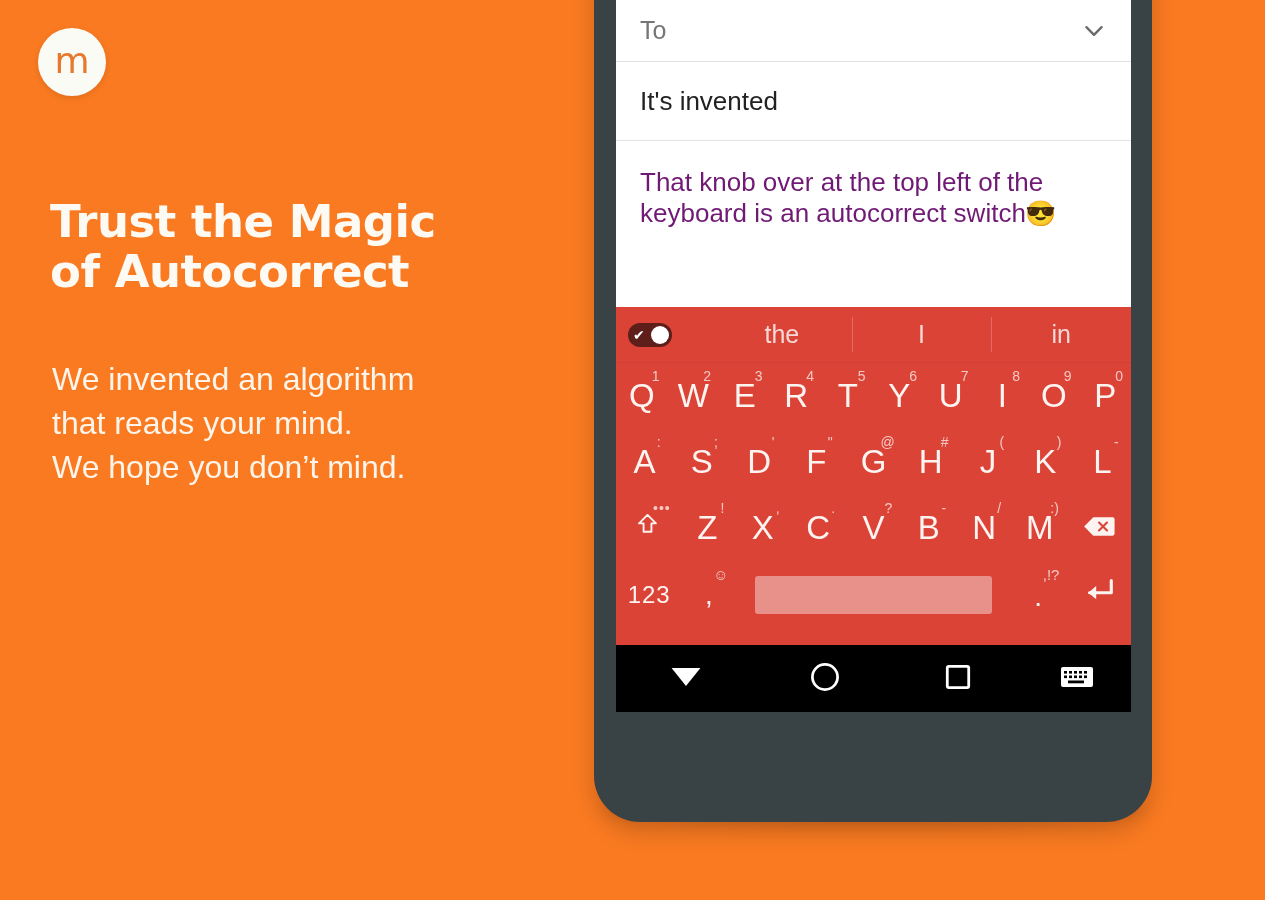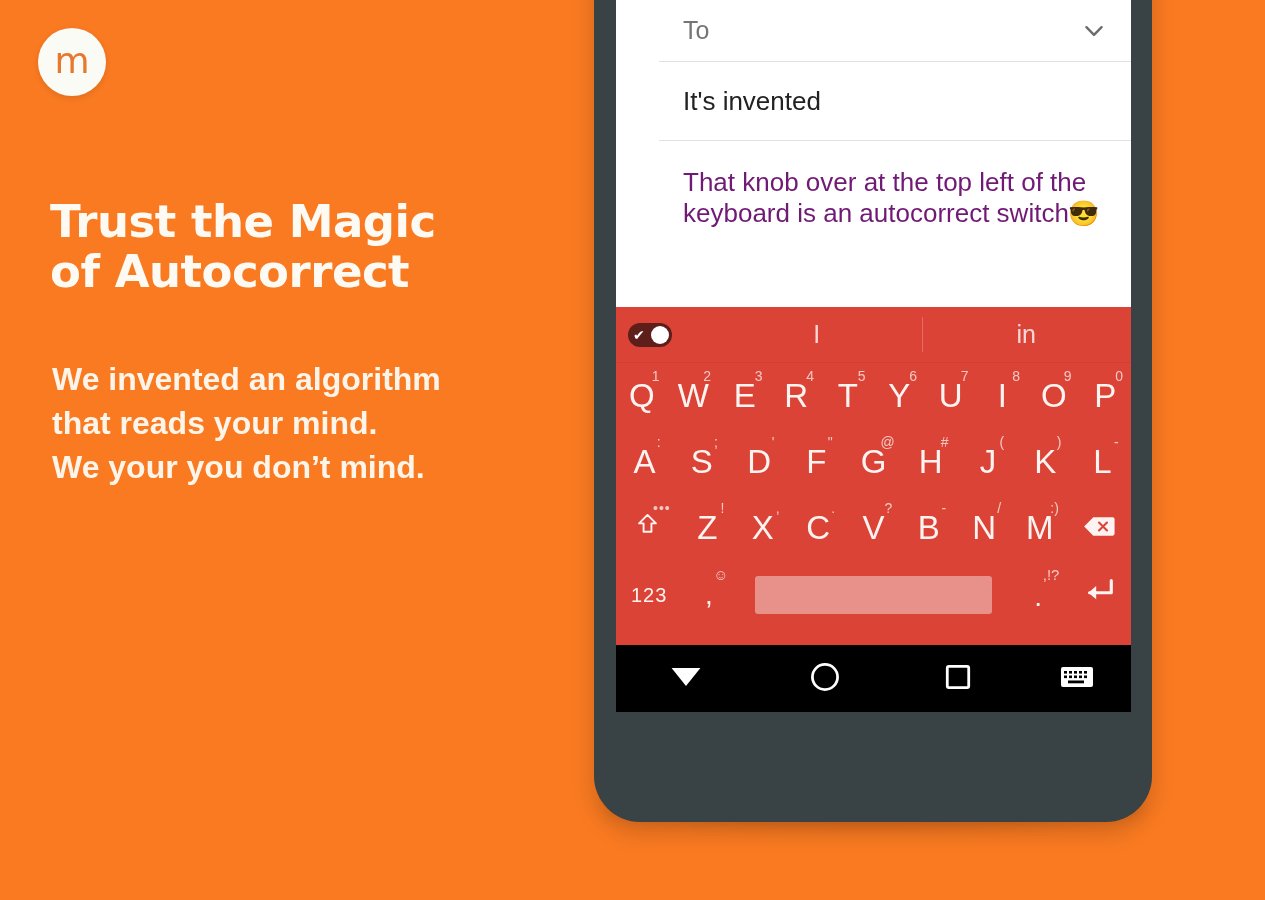--- a/index.html
+++ b/index.html
@@ -30,21 +30,21 @@
     position:absolute; left:50px; top:197px; width:520px;
     color:#fdfaf3;
     font-family:"DejaVu Sans", sans-serif;
     font-size:45px; font-weight:bold; line-height:1.12;
     letter-spacing:-0.5px;
   }
   #subhead {
     position:absolute; left:52px; top:358px; width:500px;
     color:#fdf5ea;
     font-family:"Liberation Sans", sans-serif;
-    font-size:32px; font-weight:700; line-height:1.37;
+    font-size:32px; font-weight:400; line-height:1.37;
   }
   #subhead div { white-space:nowrap; }
 
   
   #phone {
     position:absolute; left:594px; top:-40px;
     width:558px; height:862px;
     background:#394244;
     border-radius:10px 10px 46px 46px;
     box-shadow:0 10px 22px rgba(0,0,0,0.17);
@@ -52,21 +52,21 @@
   #phone-shadow {
     position:absolute; left:604px; top:790px;
     width:540px; height:36px;
     background:rgba(0,0,0,0.12);
     border-radius:50%;
     filter:blur(7px);
   }
   #screen {
     position:absolute; left:616px; top:0px;
     width:515px; height:712px;
-    background:#ffffff; overflow:hidden;padding-left:43px;
+    background:#ffffff; overflow:hidden;
   }
 
   
   .compose-row {
     border-bottom:1px solid #e2e2e2;
     padding:0 24px;
     display:flex; align-items:center;
   }
   #row-to { height:62px; justify-content:space-between; }
   #to-label { font-size:25px; color:#757575; }
@@ -131,21 +131,21 @@
   }
   #row3 .key.letter .sup { transform:translateX(-50%) translateX(15px); }
   .key.shift, .key.back {
     flex:1.15; font-size:27px;
   }
   .key.shift .sup {
     transform:translateX(-50%) translateX(14px);
     letter-spacing:1px;
   }
   #row4 { height:68px; }
-  .key.num123 { flex:1.25; font-size:20px; letter-spacing:1px; color:#fdf3f1; }
+  .key.num123 { flex:1.25; font-size:24px; letter-spacing:1px; color:#fdf3f1; }
   .key.comma { flex:1; font-size:28px; }
   .key.comma .sup { font-size:15px; transform:translateX(-50%) translateX(12px); }
   .key.space { flex:5.2; }
   #spacebar {
     width:86%; height:38px; border-radius:3px;
     background:#e8918a;
   }
   .key.period { flex:1; font-size:28px; align-items:flex-end; padding-bottom:16px; }
   .key.period .sup { font-size:15px; transform:translateX(-50%) translateX(13px); }
   .key.enter { flex:1.25; font-size:30px; }
@@ -174,21 +174,21 @@
   </div>
 
   <div id="headline">
     <div>Trust the Magic</div>
     <div>of Autocorrect</div>
   </div>
 
   <div id="subhead">
     <div>We invented an algorithm</div>
     <div>that reads your mind.</div>
-    <div>We your you don’t mind.</div>
+    <div>We hope you don’t mind.</div>
   </div>
 
 </div>
 
 <div id="phone-shadow"></div>
 <div id="phone"></div>
 
 <div id="screen">
 
   <div class="compose-row" id="row-to">
@@ -209,20 +209,21 @@
   </div>
 
   <div id="keyboard">
 
     <div id="suggest-strip">
       <div id="ac-toggle">
         <span class="chk">✔</span>
         <span class="knob"></span>
       </div>
       <div id="suggest-items">
+        <div class="suggest">the</div>
         <div class="suggest">I</div>
         <div class="suggest">in</div>
       </div>
     </div>
 
     <div class="krow" id="row1">
       <div class="key letter">
           <span class="sup">1</span>
           <span>Q</span>
         </div>

